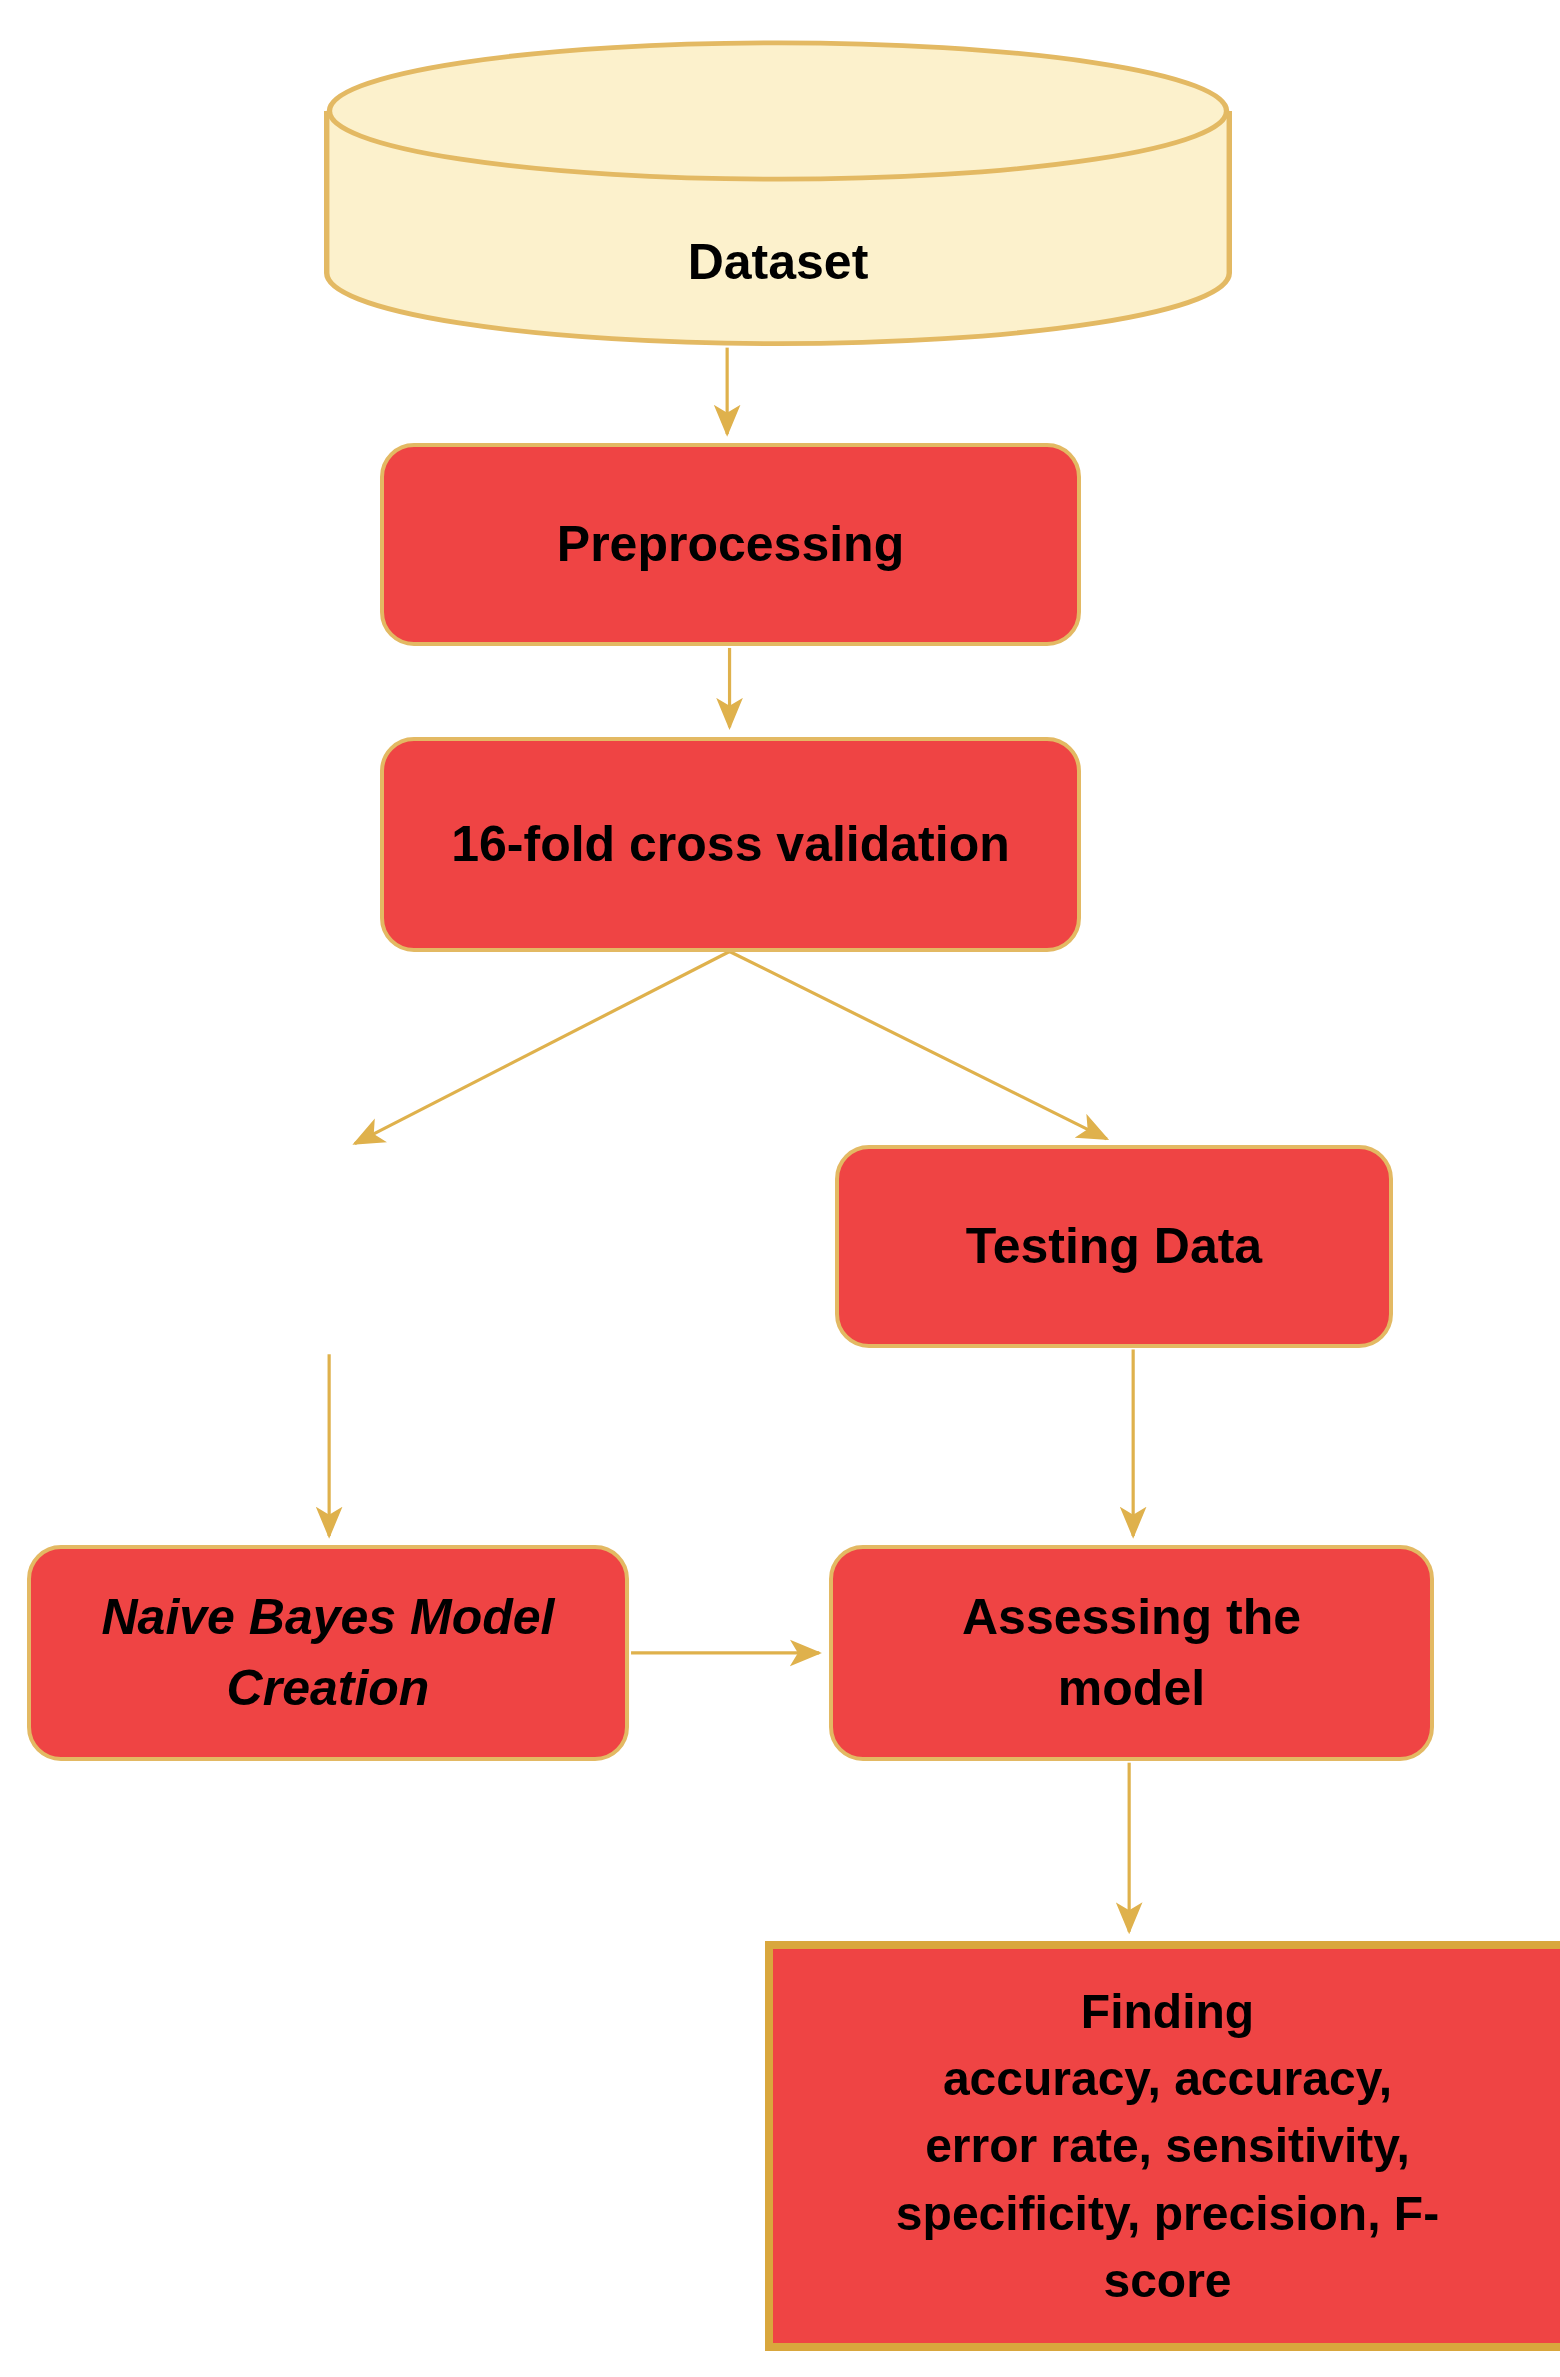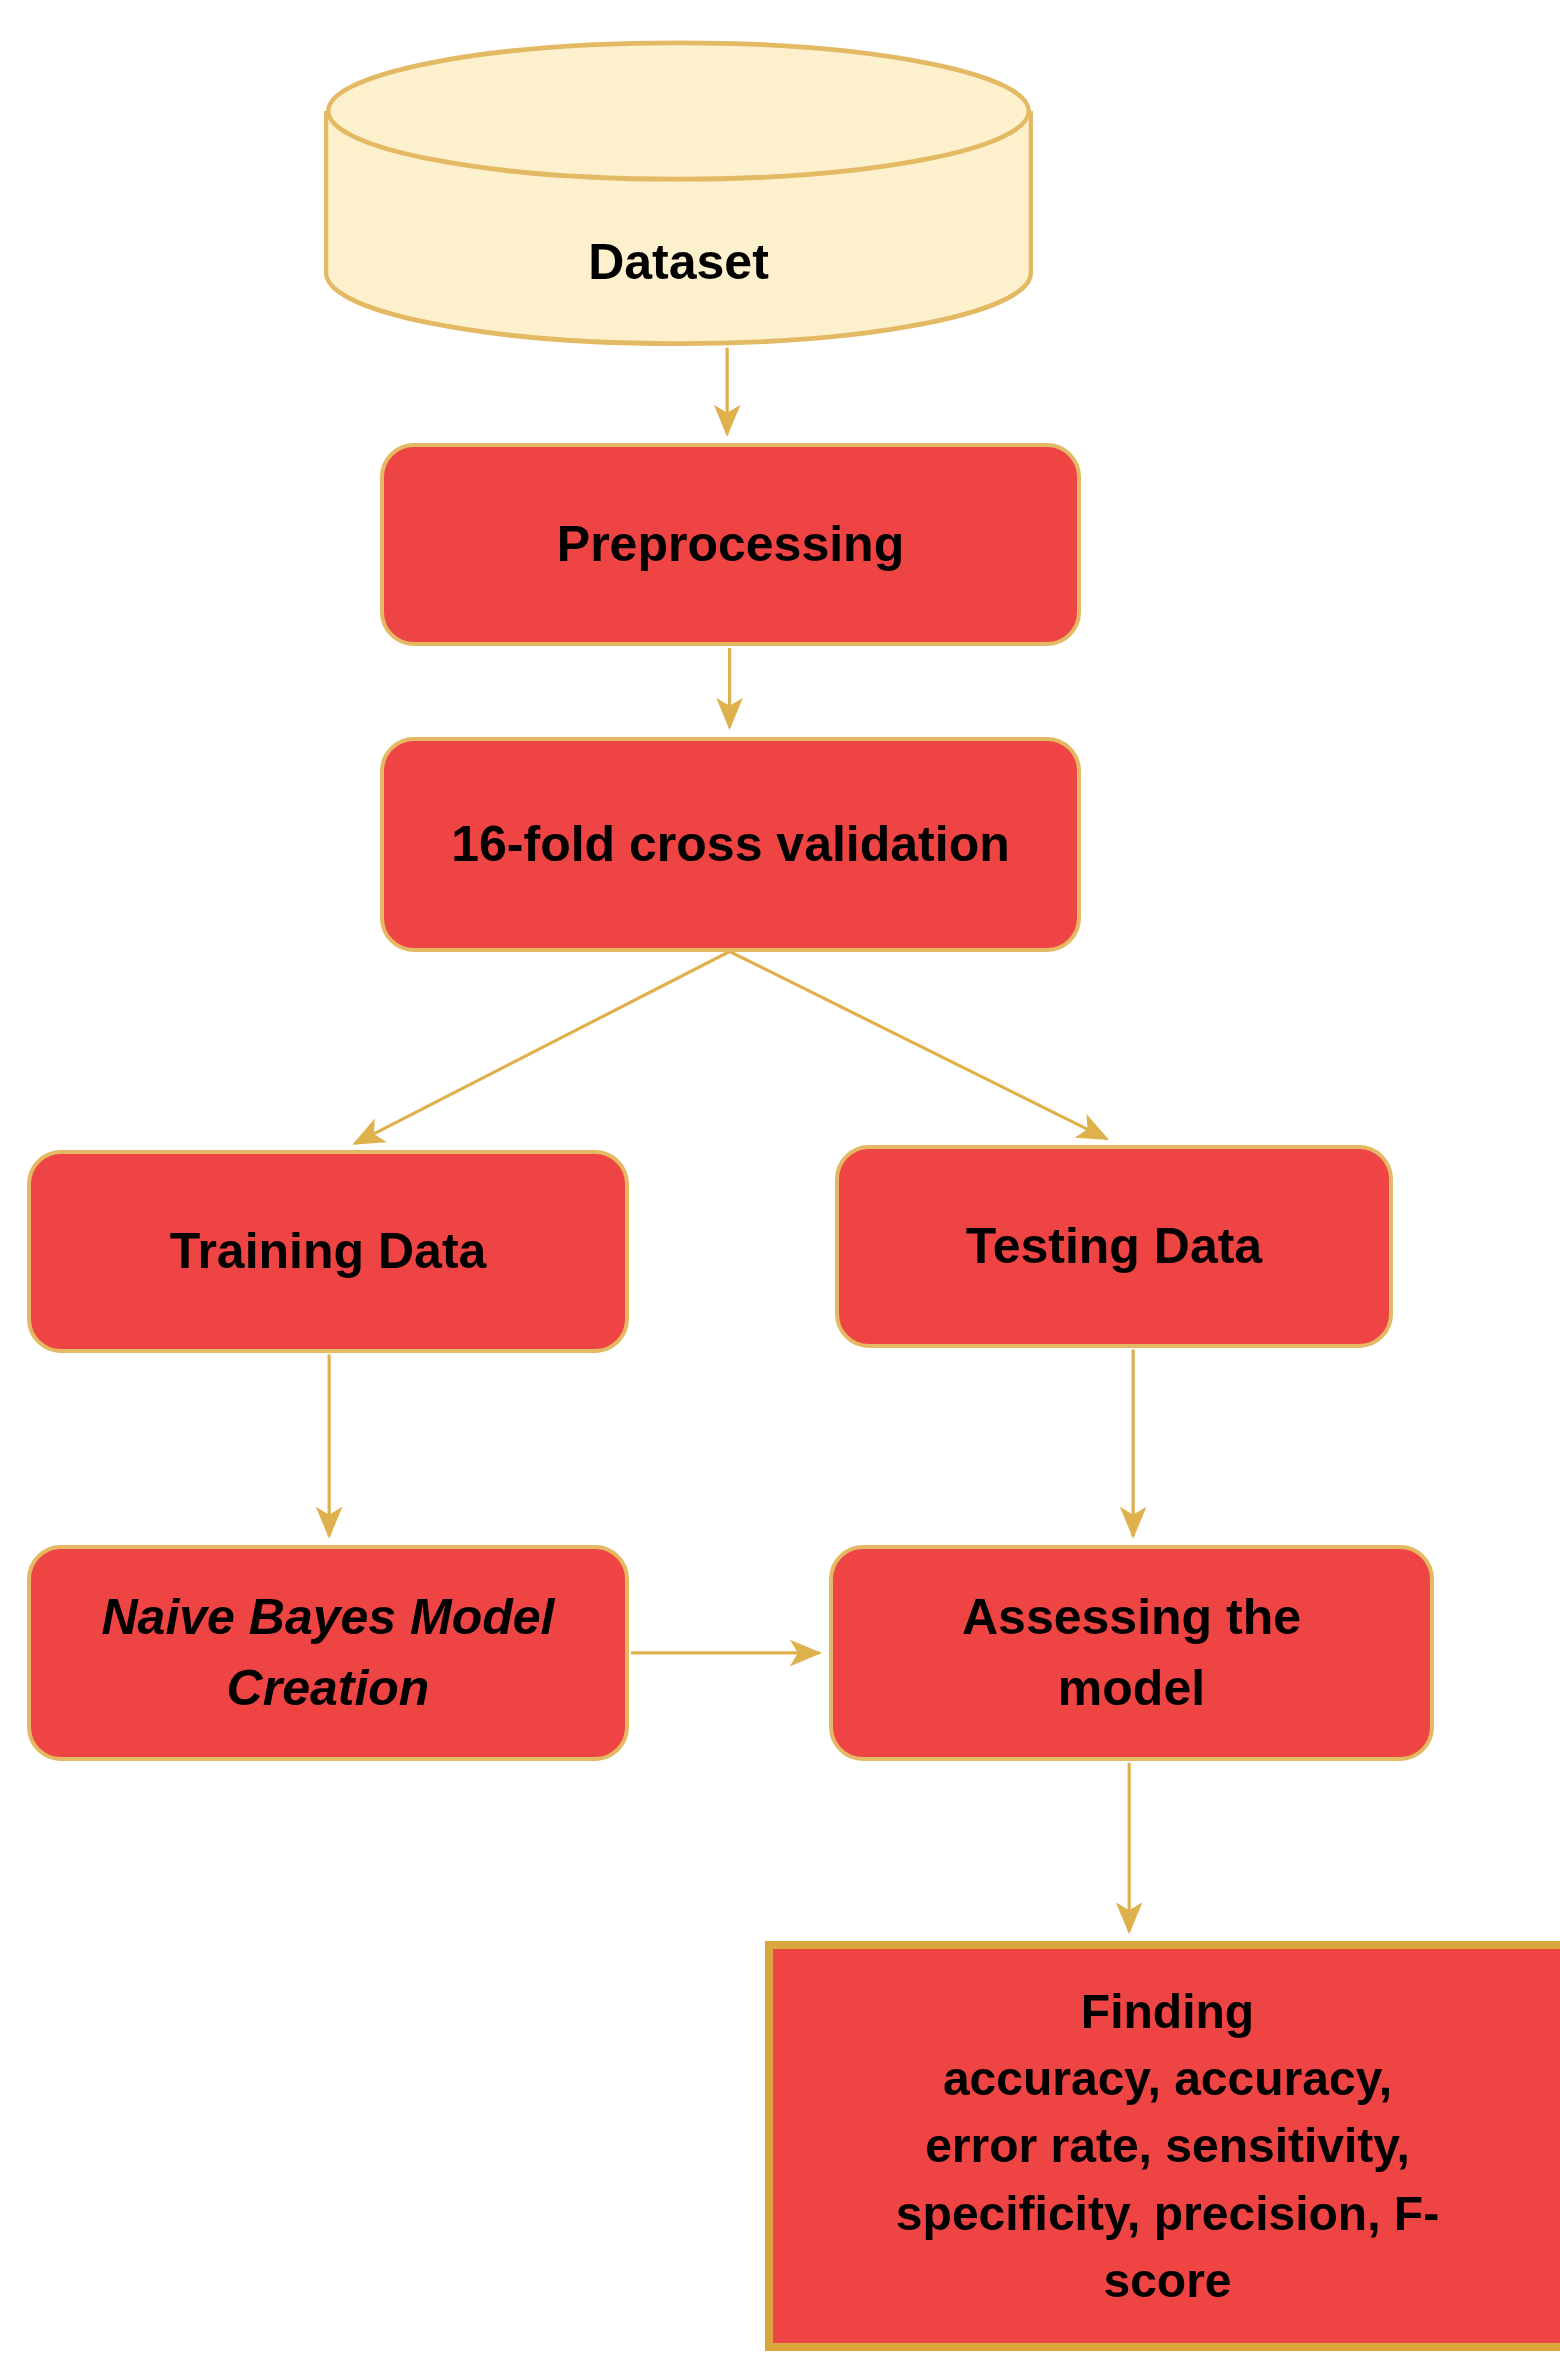--- a/index.html
+++ b/index.html
@@ -58,39 +58,36 @@
     <path d="M908,434 L908,542" stroke="#DFB14C" stroke-width="4" fill="none" marker-end="url(#ah)"></path>
     <path d="M911,809 L911,908" stroke="#DFB14C" stroke-width="4" fill="none" marker-end="url(#ah)"></path>
     <path d="M911,1188 L443,1428" stroke="#DFB14C" stroke-width="4" fill="none" marker-end="url(#ah)"></path>
     <path d="M911,1188 L1382,1422" stroke="#DFB14C" stroke-width="4" fill="none" marker-end="url(#ah)"></path>
     <path d="M411,1691 L411,1918" stroke="#DFB14C" stroke-width="4" fill="none" marker-end="url(#ah)"></path>
     <path d="M1415,1685 L1415,1918" stroke="#DFB14C" stroke-width="4" fill="none" marker-end="url(#ah)"></path>
     <path d="M788,2064 L1023,2064" stroke="#DFB14C" stroke-width="4" fill="none" marker-end="url(#ah)"></path>
     <path d="M1410,2201 L1410,2412" stroke="#DFB14C" stroke-width="4" fill="none" marker-end="url(#ah)"></path>
   </svg>
 
-  <div class="node node--cylinder" style="left:324px;top:38px;width:709px;height:308px;">
+  <div class="node node--cylinder" style="left:324px;top:38px;width:908px;height:308px;">
     <svg class="cyl-shape" viewBox="0 0 1003 384" preserveAspectRatio="none" xmlns="http://www.w3.org/2000/svg">
       <path d="M3,91 V293 A498.5,88 0 0 0 1000,293 V91" fill="#FCF1CC" stroke="#E3B963" stroke-width="6"></path>
       <ellipse cx="501.5" cy="91" rx="495.5" ry="85" fill="#FCF1CC" stroke="#E3B963" stroke-width="6"></ellipse>
     </svg>
     <span class="label">Dataset</span>
   </div>
 
   <div class="node" style="left:380px;top:443px;width:701px;height:203px;">
     <span class="label">Preprocessing</span>
   </div>
 
   <div class="node" style="left:380px;top:737px;width:701px;height:215px;">
     <span class="label">16-fold cross validation</span>
   </div>
 
-  <div class="node" style="left:27px;top:1150px;width:602px;height:203px;">
-    <span class="label">Training Data</span>
-  </div>
 
   <div class="node" style="left:835px;top:1145px;width:558px;height:203px;">
     <span class="label">Testing Data</span>
   </div>
 
   <div class="node" style="left:27px;top:1545px;width:602px;height:216px;font-style:italic;">
     <span class="label">Naive Bayes Model
 Creation</span>
   </div>
 

